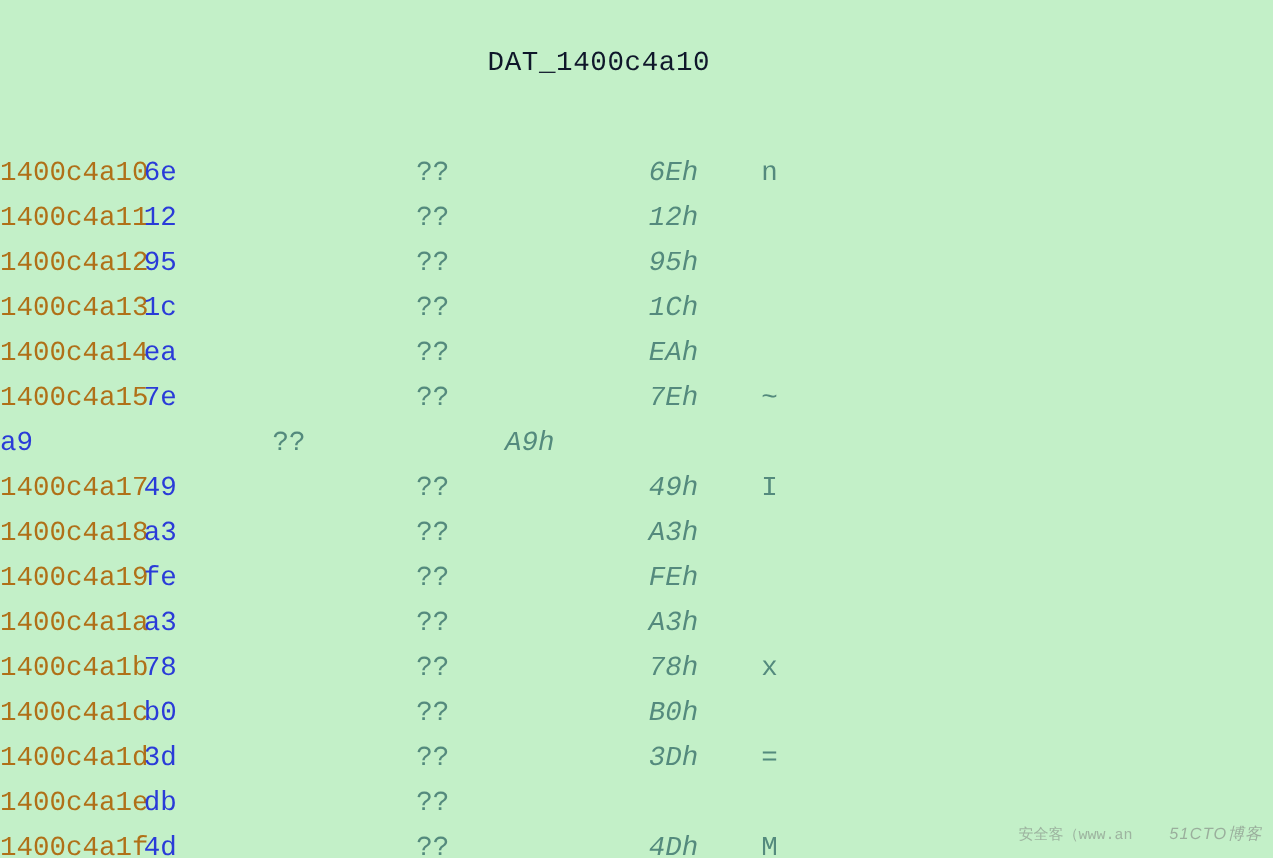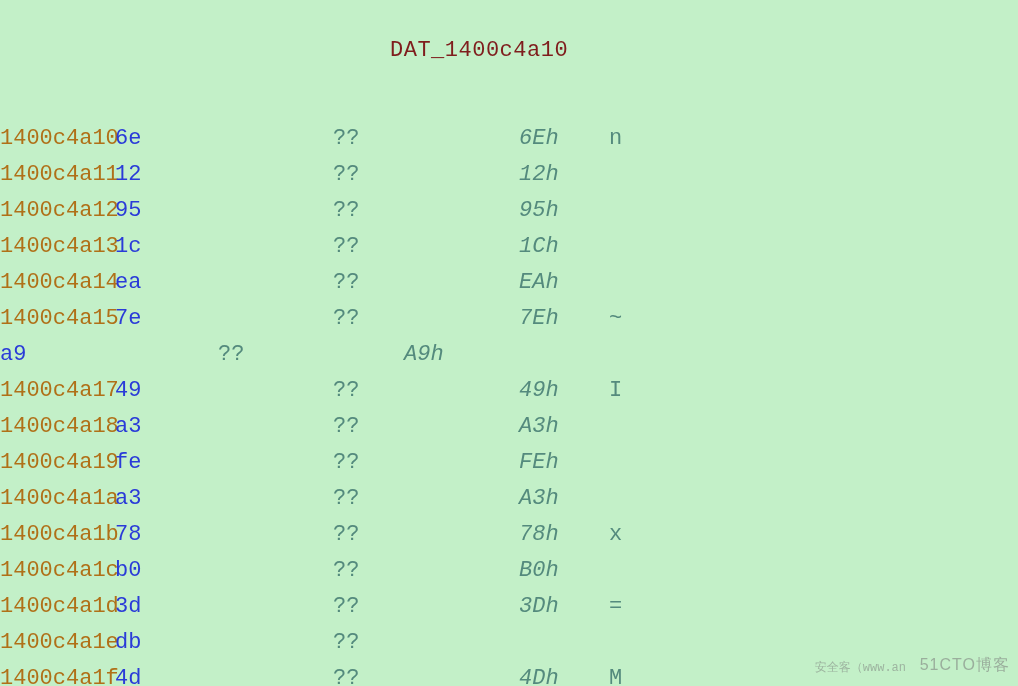--- a/index.html
+++ b/index.html
@@ -13,21 +13,21 @@
       background-color: #c3f0c8;
       font-family: 'Courier New', Courier, monospace;
       font-size: 22px;
       position: relative;
       overflow: hidden;
     }
     .container {
       padding-top: 38px;
     }
     .title-row {
-      color: #7f1d1d;
+      color: #0f172a;
       padding-left: 390px;
       margin-bottom: 58px;
       letter-spacing: 0.5px;
     }
     .data-row {
       display: flex;
       align-items: baseline;
       line-height: 36px;
     }
     .addr {
@@ -62,22 +62,23 @@
       color: rgba(120, 120, 120, 0.5);
       font-family: Liberation Mono, monospace;
       font-size: 12px;
     }
     .watermark2 {
       position: absolute;
       bottom: 10px;
       right: 8px;
       color: rgba(120, 120, 120, 0.55);
       font-family: sans-serif;
-      font-size: 16px;
+      font-size: 13px;
       letter-spacing: 1px;
+      font-style: italic;
     }
   </style>
 </head>
 <body>
 
 <div class="container">
   <div class="title-row">DAT_1400c4a10</div>
   <div id="rows">
       <div class="data-row">
         <span class="addr">1400c4a10</span>

